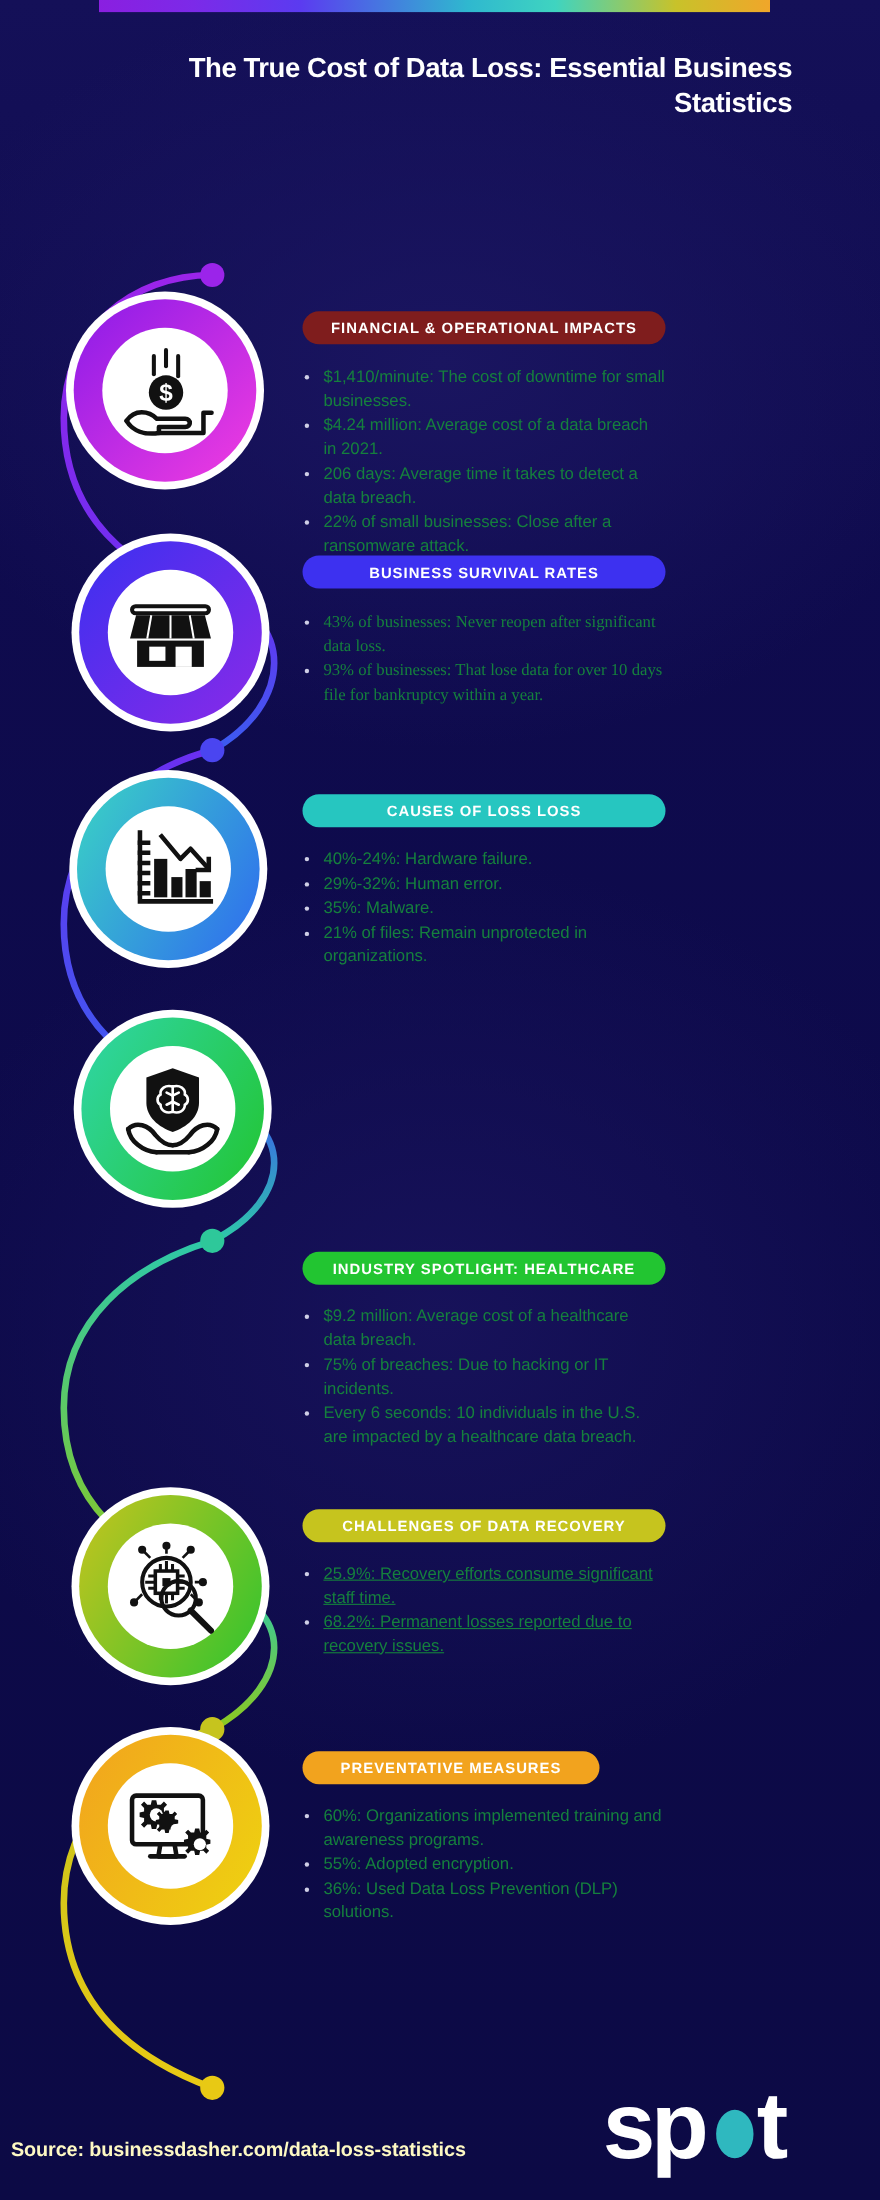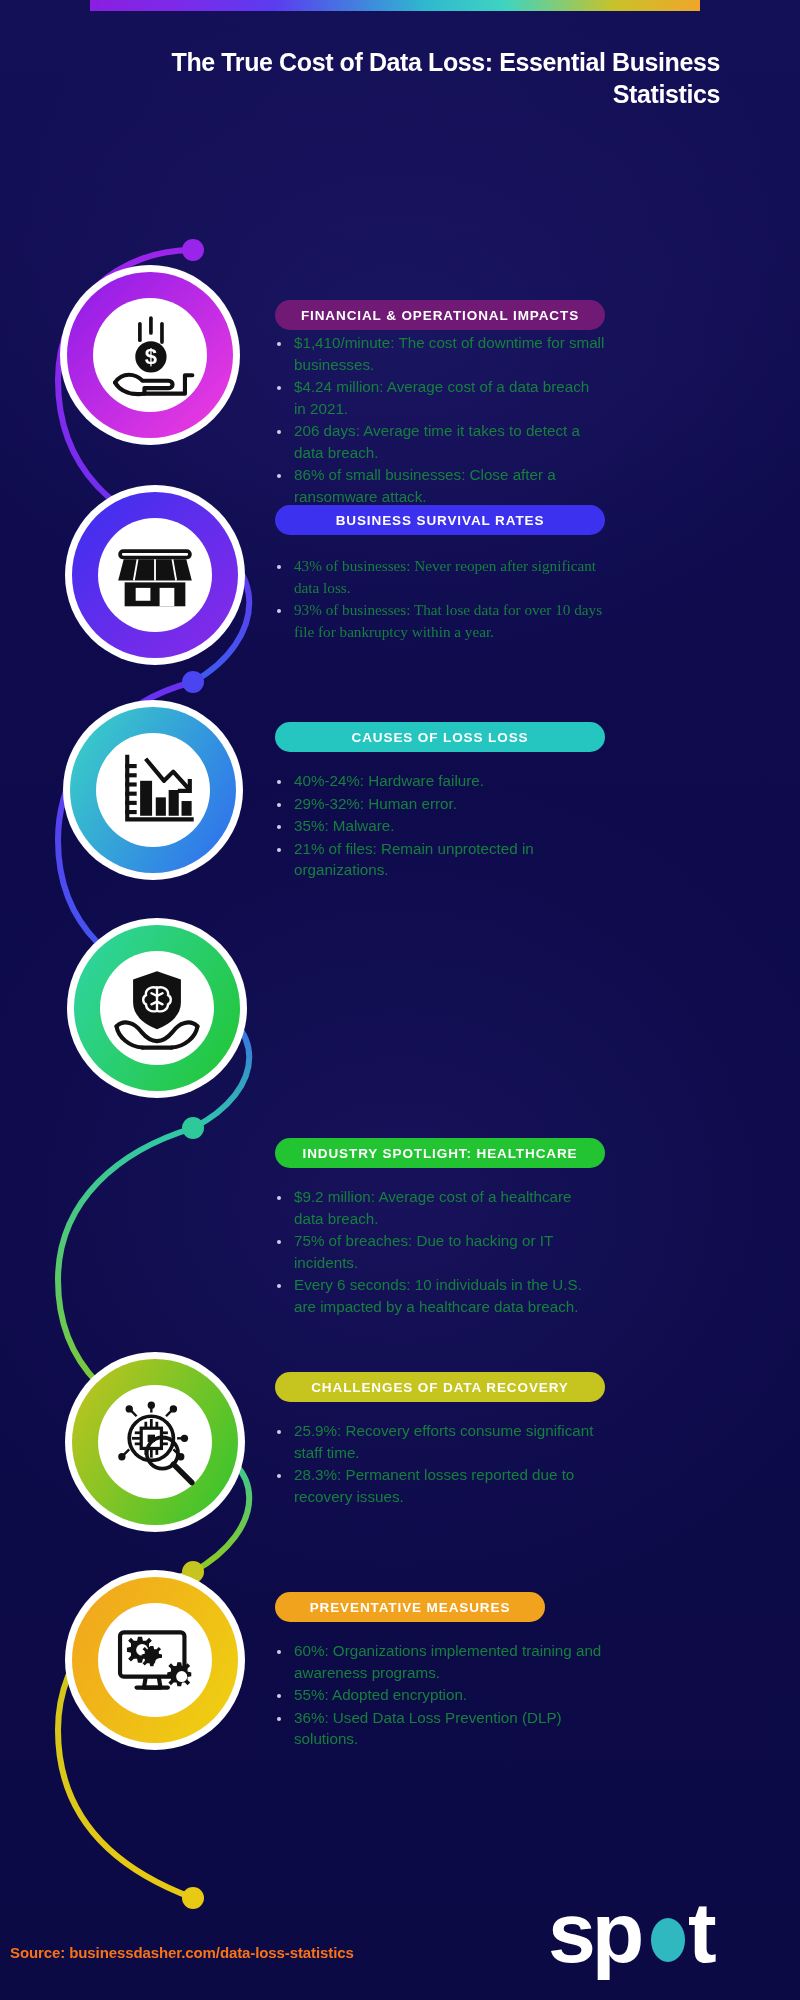--- a/index.html
+++ b/index.html
@@ -64,21 +64,21 @@
     position:absolute; color:#15803d;
     font-size:15.2px; line-height:1.42;
   }
   .bullets li{ margin-bottom:1px; padding-left:2px; }
   .bullets ul{ list-style:disc; margin-left:17px; }
   .bullets li::marker{ color:#cfcfe6; font-size:13px; }
 
   
   .source{
     position:absolute; left:10px; top:1944px;
-    color:#f97316; font-weight:800; font-size:15px; letter-spacing:-0.1px;
+    color:#fef9c3; font-weight:800; font-size:18px; letter-spacing:-0.1px;
   }
   .logo{ position:absolute; left:548px; top:1888px; width:240px; height:96px; }
 </style>
 </head>
 <body>
 
 <div class="topbar"></div>
 
 <h1 class="title">The True Cost of Data Loss: Essential Business Statistics</h1>
 
@@ -137,29 +137,29 @@
           <rect x="49" y="8" width="4" height="20" rx="2"></rect>
           <rect x="61" y="14" width="4" height="24" rx="2"></rect>
           <circle cx="51" cy="52" r="17"></circle>
         </g>
         <text x="51" y="60" text-anchor="middle" fill="#fff" font-size="24" font-weight="700" font-family="Liberation Sans, sans-serif">$</text>
         <path d="M12 80 C 20 68, 34 70, 42 78 L 70 78 C 76 78, 76 86, 70 86 L 44 86 L 44 92 L 88 92 L 88 72 L 96 72" fill="none" stroke="#111" stroke-width="4.5" stroke-linejoin="round" stroke-linecap="round"></path>
         <path d="M12 80 C 18 90, 30 94, 44 92" fill="none" stroke="#111" stroke-width="4.5" stroke-linecap="round"></path>
       </svg>
     </div>
   </div>
-  <div class="pill" style="left:275px; top:300px; width:330px; background:#701a75;">
+  <div class="pill" style="left:275px; top:283px; width:330px; background:#7f1d1d;">
     <span>FINANCIAL &amp; OPERATIONAL IMPACTS</span>
   </div>
   <div class="bullets" style="left:275px; top:332px; width:330px;">
     <ul>
       <li>$1,410/minute: The cost of downtime for small businesses.</li>
       <li>$4.24 million: Average cost of a data breach in 2021.</li>
       <li>206 days: Average time it takes to detect a data breach.</li>
-      <li>86% of small businesses: Close after a ransomware attack.</li>
+      <li>22% of small businesses: Close after a ransomware attack.</li>
     </ul>
   </div>
 </div>
 
 <div class="row">
   <div class="badge" style="left:65px; top:485px;">
     <div class="ring"></div>
     <div class="grad" style="background:linear-gradient(135deg,#3b30f0,#8a2ae8);"></div>
     <div class="inner">
       <svg viewBox="0 0 100 100">
@@ -304,24 +304,24 @@
             <circle cx="82" cy="46" r="4"></circle>
         </g>
         <circle cx="58" cy="62" r="17" fill="none" stroke="#111" stroke-width="4"></circle>
         <line x1="70" y1="74" x2="90" y2="94" stroke="#111" stroke-width="6" stroke-linecap="round"></line>
       </svg>
     </div>
   </div>
   <div class="pill" style="left:275px; top:1372px; width:330px; background:#c6c41e;text-align:center;">
     <span>CHALLENGES OF DATA RECOVERY</span>
   </div>
-  <div class="bullets" style="left:275px; top:1420px; width:330px;">
+  <div class="bullets" style="left:275px; top:1420px; width:330px;text-decoration:underline;">
     <ul>
       <li>25.9%: Recovery efforts consume significant staff time.</li>
-      <li>28.3%: Permanent losses reported due to recovery issues.</li>
+      <li>68.2%: Permanent losses reported due to recovery issues.</li>
     </ul>
   </div>
 </div>
 
 <div class="row">
   <div class="badge" style="left:65px; top:1570px;">
     <div class="ring"></div>
     <div class="grad" style="background:linear-gradient(120deg,#f2a31e,#eed310);"></div>
     <div class="inner">
       <svg viewBox="0 0 100 100">

